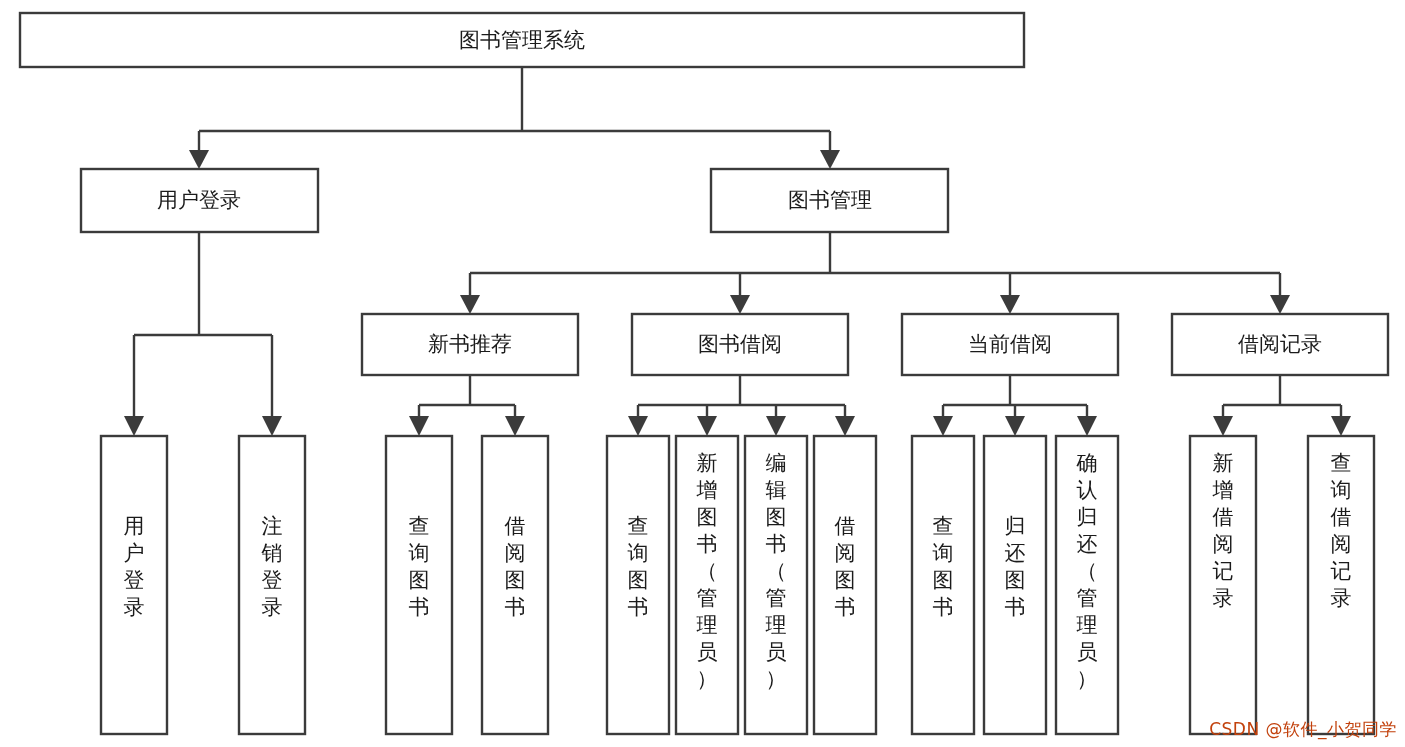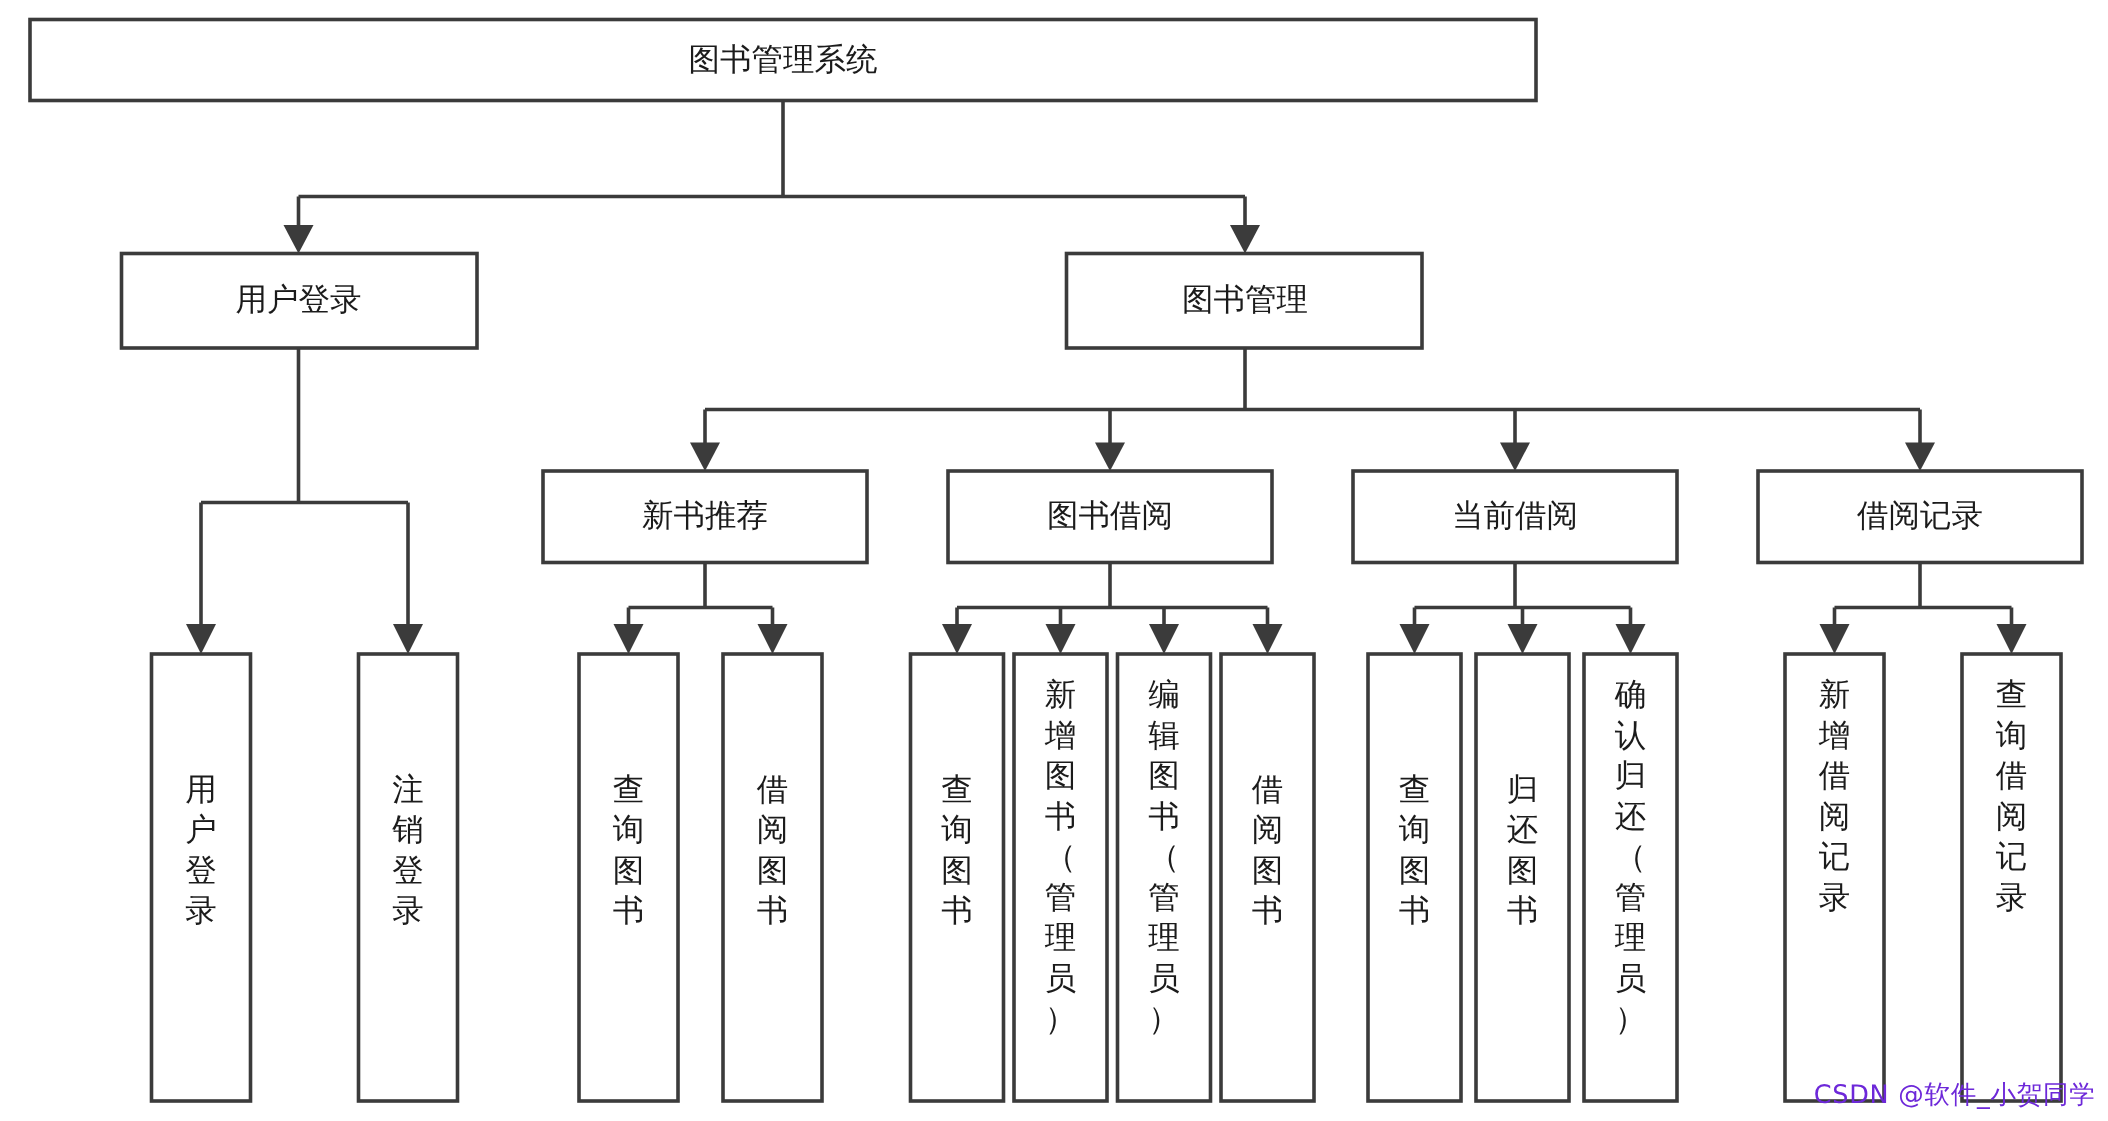--- a/index.html
+++ b/index.html
@@ -48,21 +48,21 @@
   .arrow-head {
     fill: #3b3b3b;
     stroke: none;
   }
   .watermark {
     position: absolute;
     right: 8px;
     bottom: 6px;
     font-family: "DejaVu Sans", "Liberation Sans", sans-serif;
     font-size: 17px;
-    color: #6d28d9;
+    color: #c2410c;
     white-space: nowrap;
     letter-spacing: 0.5px;
     text-align: center;
   }
 </style>
 </head>
 <body>
 
 <svg id="diagram" viewBox="0 0 1405 747">
 

